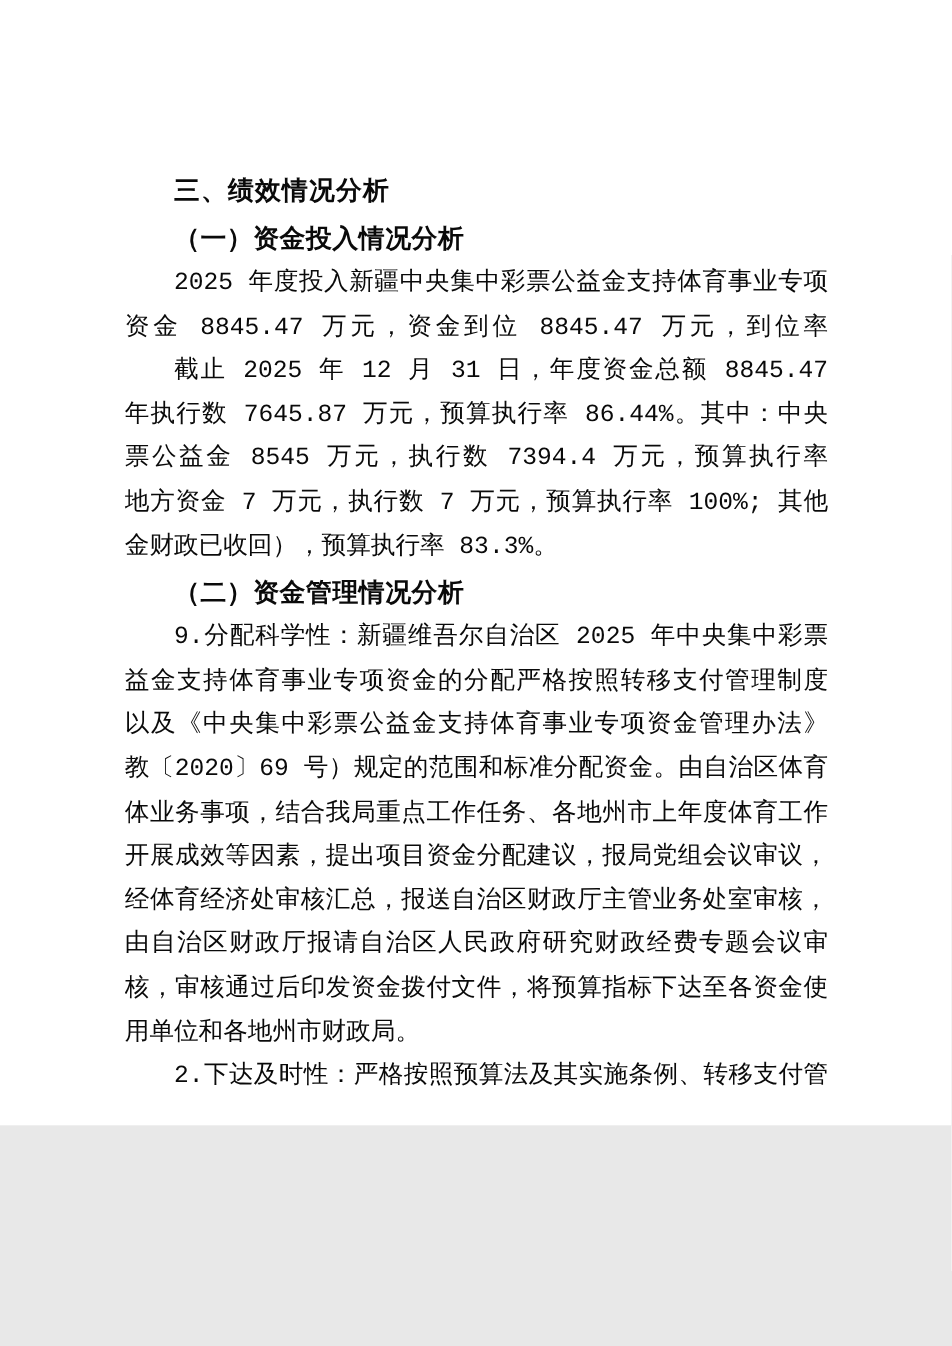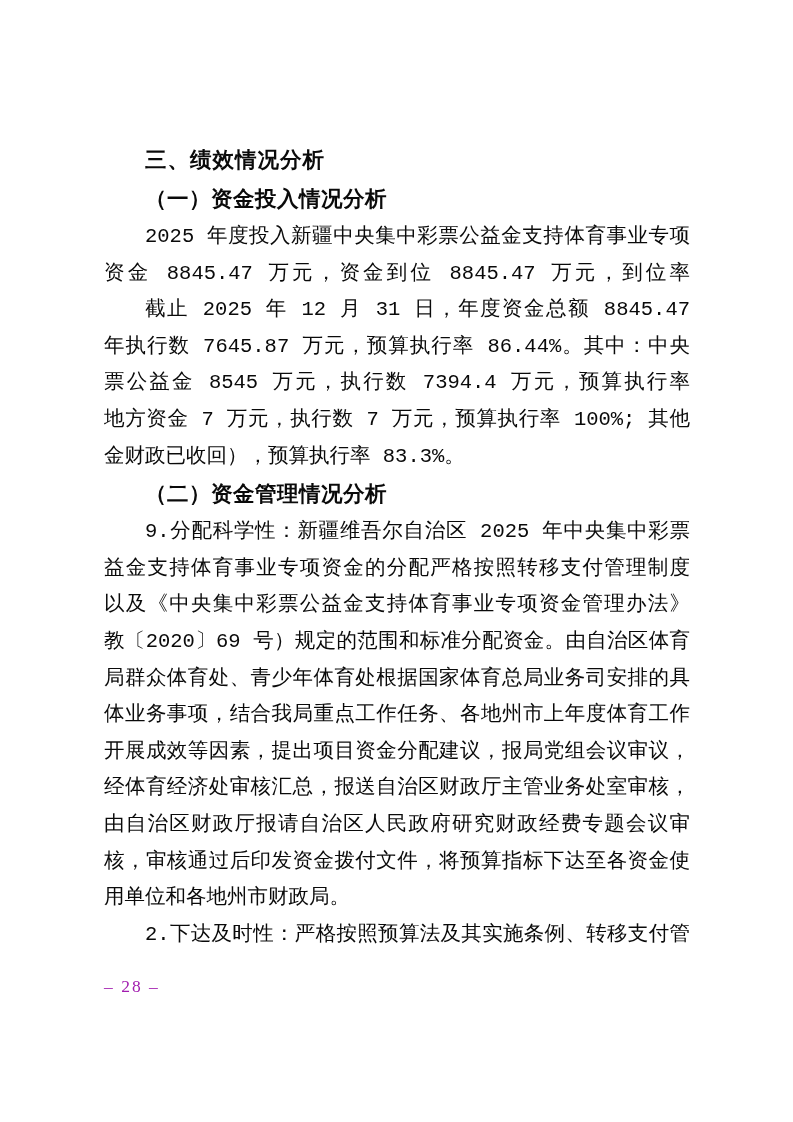--- a/index.html
+++ b/index.html
@@ -3,21 +3,21 @@
 <meta charset="utf-8">
 <style>
   html, body {
     margin: 0;
     padding: 0;
     background: #e8e8e8;
   }
   .page {
     position: relative;
     width: 793px;
-    height: 1122px;
+    height: 938px;
     margin: 0 auto;
     background: #ffffff;
     font-family: "Liberation Serif", "DejaVu Serif", serif;
     color: #0a0a0a;
     overflow: hidden;
   }
   .content {
     position: absolute;
     left: 104px;
     top: 140px;
@@ -89,21 +89,20 @@
         <div class="line">票公益金 8545 万元，执行数 7394.4 万元，预算执行率 86.54%;</div>
         <div class="line">地方资金 7 万元，执行数 7 万元，预算执行率 100%; 其他资金</div>
         <div class="line natural">金财政已收回），预算执行率 83.3%。</div>
       </div>
       <div class="h2">（二）资金管理情况分析</div>
       <div class="para">
         <div class="line indent">9.分配科学性：新疆维吾尔自治区 2025 年中央集中彩票公</div>
         <div class="line">益金支持体育事业专项资金的分配严格按照转移支付管理制度</div>
         <div class="line">以及《中央集中彩票公益金支持体育事业专项资金管理办法》(财</div>
         <div class="line">教〔2020〕69 号）规定的范围和标准分配资金。由自治区体育</div>
-        <div class="line">局群众体育处、青少年体育处根据国家体育总局业务司安排的具</div>
         <div class="line">体业务事项，结合我局重点工作任务、各地州市上年度体育工作</div>
         <div class="line">开展成效等因素，提出项目资金分配建议，报局党组会议审议，</div>
         <div class="line">经体育经济处审核汇总，报送自治区财政厅主管业务处室审核，</div>
         <div class="line">由自治区财政厅报请自治区人民政府研究财政经费专题会议审</div>
         <div class="line">核，审核通过后印发资金拨付文件，将预算指标下达至各资金使</div>
         <div class="line natural">用单位和各地州市财政局。</div>
       </div>
       <div class="para">
         <div class="line indent">2.下达及时性：严格按照预算法及其实施条例、转移支付管</div>
       </div>

